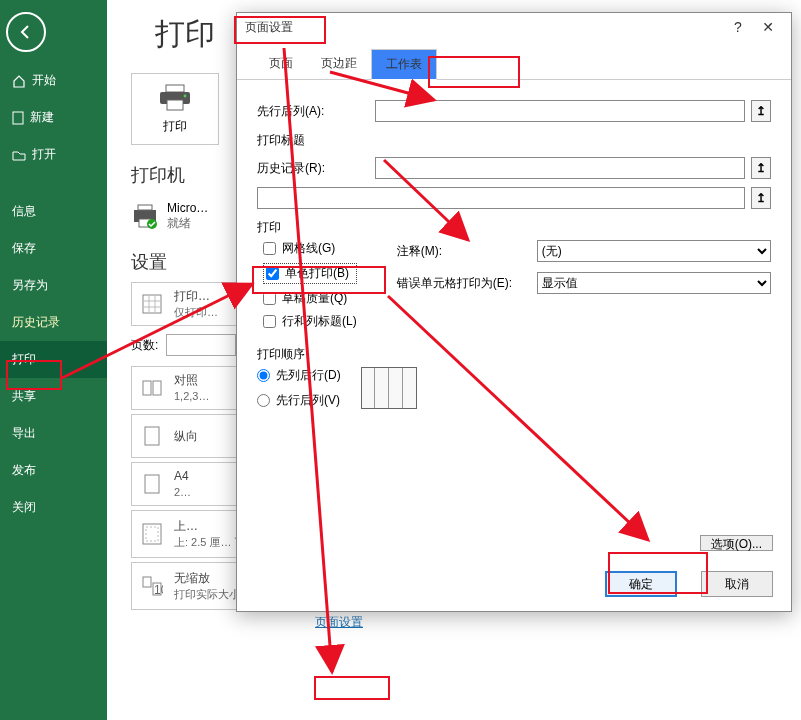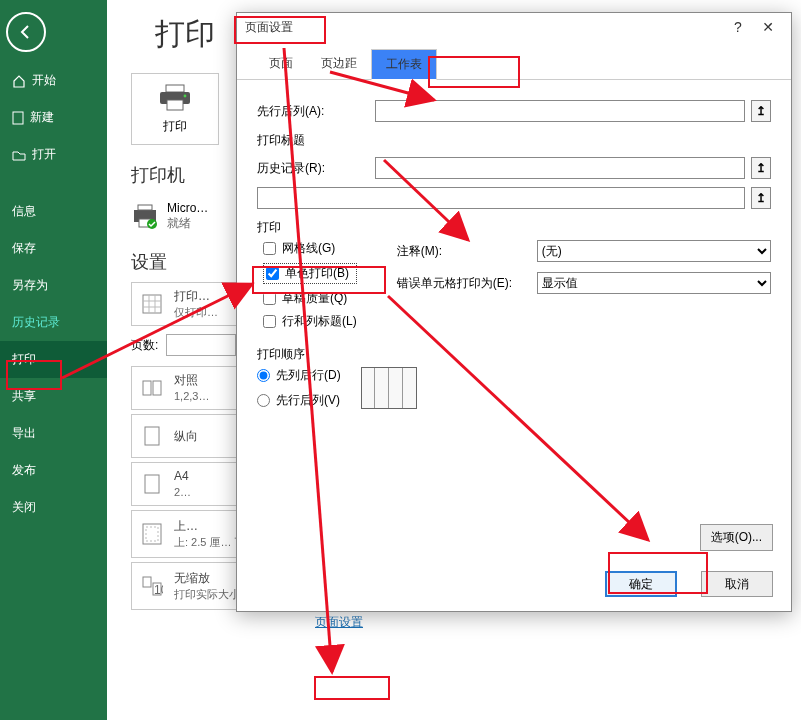--- a/index.html
+++ b/index.html
@@ -4,21 +4,21 @@
 <style>
 *{box-sizing:border-box;margin:0;padding:0;font-family:"Microsoft YaHei","Segoe UI",sans-serif;font-size:12px}
 body{background:#fff;width:801px;height:720px;position:relative;overflow:hidden}
 
 
 .sidebar{position:absolute;left:0;top:0;width:110px;height:720px;background:#217346;color:#fff}
 .back{width:40px;height:40px;border:2px solid #fff;border-radius:50%;margin:12px 0 0 6px;display:flex;align-items:center;justify-content:center;color:#fff;font-size:20px}
 .sb-item{padding:10px 12px;color:#fff;font-size:13px;display:flex;align-items:center;gap:6px}
 .sb-item.first{margin-top:10px}
 .sb-item.gap{margin-top:20px}
-.sb-item.dim{color:#5eead4}
+.sb-item.dim{color:#fef9c3}
 .sb-item.active{background:#0f5c38}
 .doc-icon{display:inline-block}
 .doc-icon svg{display:block}
 
 
 .panel{position:absolute;left:107px;top:0;width:280px;height:720px;background:#fff;padding:0 24px}
 .panel h1{font-size:30px;font-weight:400;color:#333;margin:14px 0 18px 24px}
 .print-btn{width:88px;height:72px;border:1px solid #c8c8c8;background:#fff;display:flex;flex-direction:column;align-items:center;justify-content:center;gap:6px;margin-bottom:18px}
 .print-btn svg{display:block}
 .h2{font-size:18px;color:#333;margin:12px 0 8px;font-weight:400}
@@ -57,21 +57,21 @@
 .right-opts select{flex:1;height:22px;border:1px solid #888;background:#fff}
 .two-col{display:flex;gap:40px}
 .order{display:flex;align-items:flex-start;gap:20px;margin-top:2px}
 .order .radios{display:flex;flex-direction:column;gap:8px}
 .order .radios label{display:flex;align-items:center;gap:6px}
 .order .preview{width:56px;height:42px;border:1px solid #666;background:#f8f8f8;display:flex}
 .order .preview div{flex:1;border-right:1px solid #999}
 .dlg-foot{position:absolute;right:18px;bottom:14px;display:flex;gap:24px;align-items:center}
 .dlg-foot button{width:72px;height:26px;background:#eee;border:1px solid #999}
 .dlg-foot button.primary{border:2px solid #2b7cd3;background:#eaf3fb}
-.opt-btn{height:27px;border:1px solid #999;background:#eee;padding:0 10px}
+.opt-btn{height:16px;border:1px solid #999;background:#eee;padding:0 10px}
 .opt-wrap{position:absolute;right:18px;bottom:60px}
 
 
 .hl{position:absolute;border:2px solid #e81123;pointer-events:none}
 
 
 .arrows{position:absolute;left:0;top:0;width:801px;height:720px;pointer-events:none}
 </style>
 </head>
 <body>

